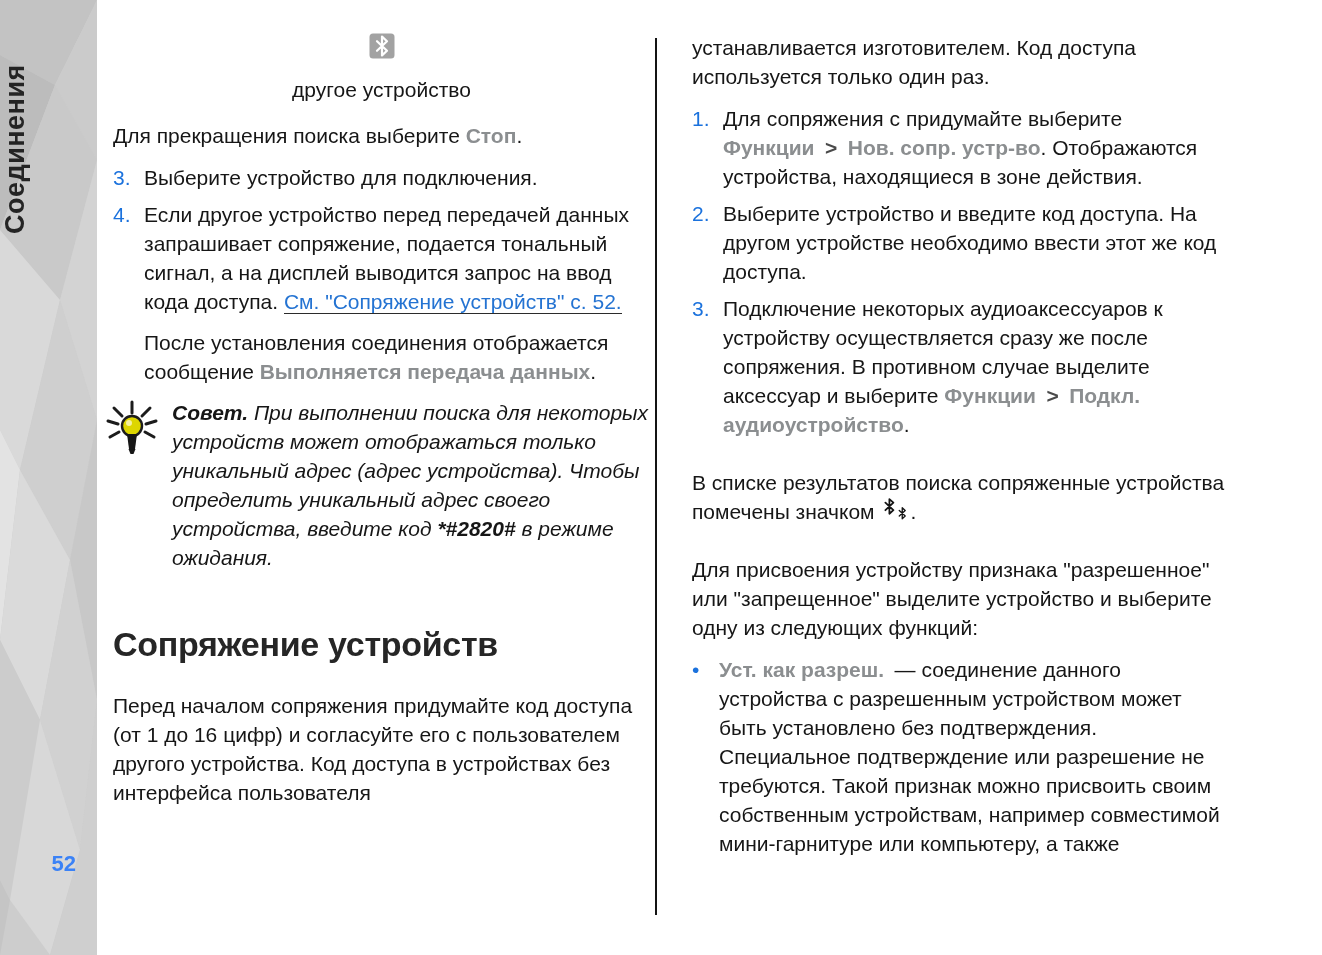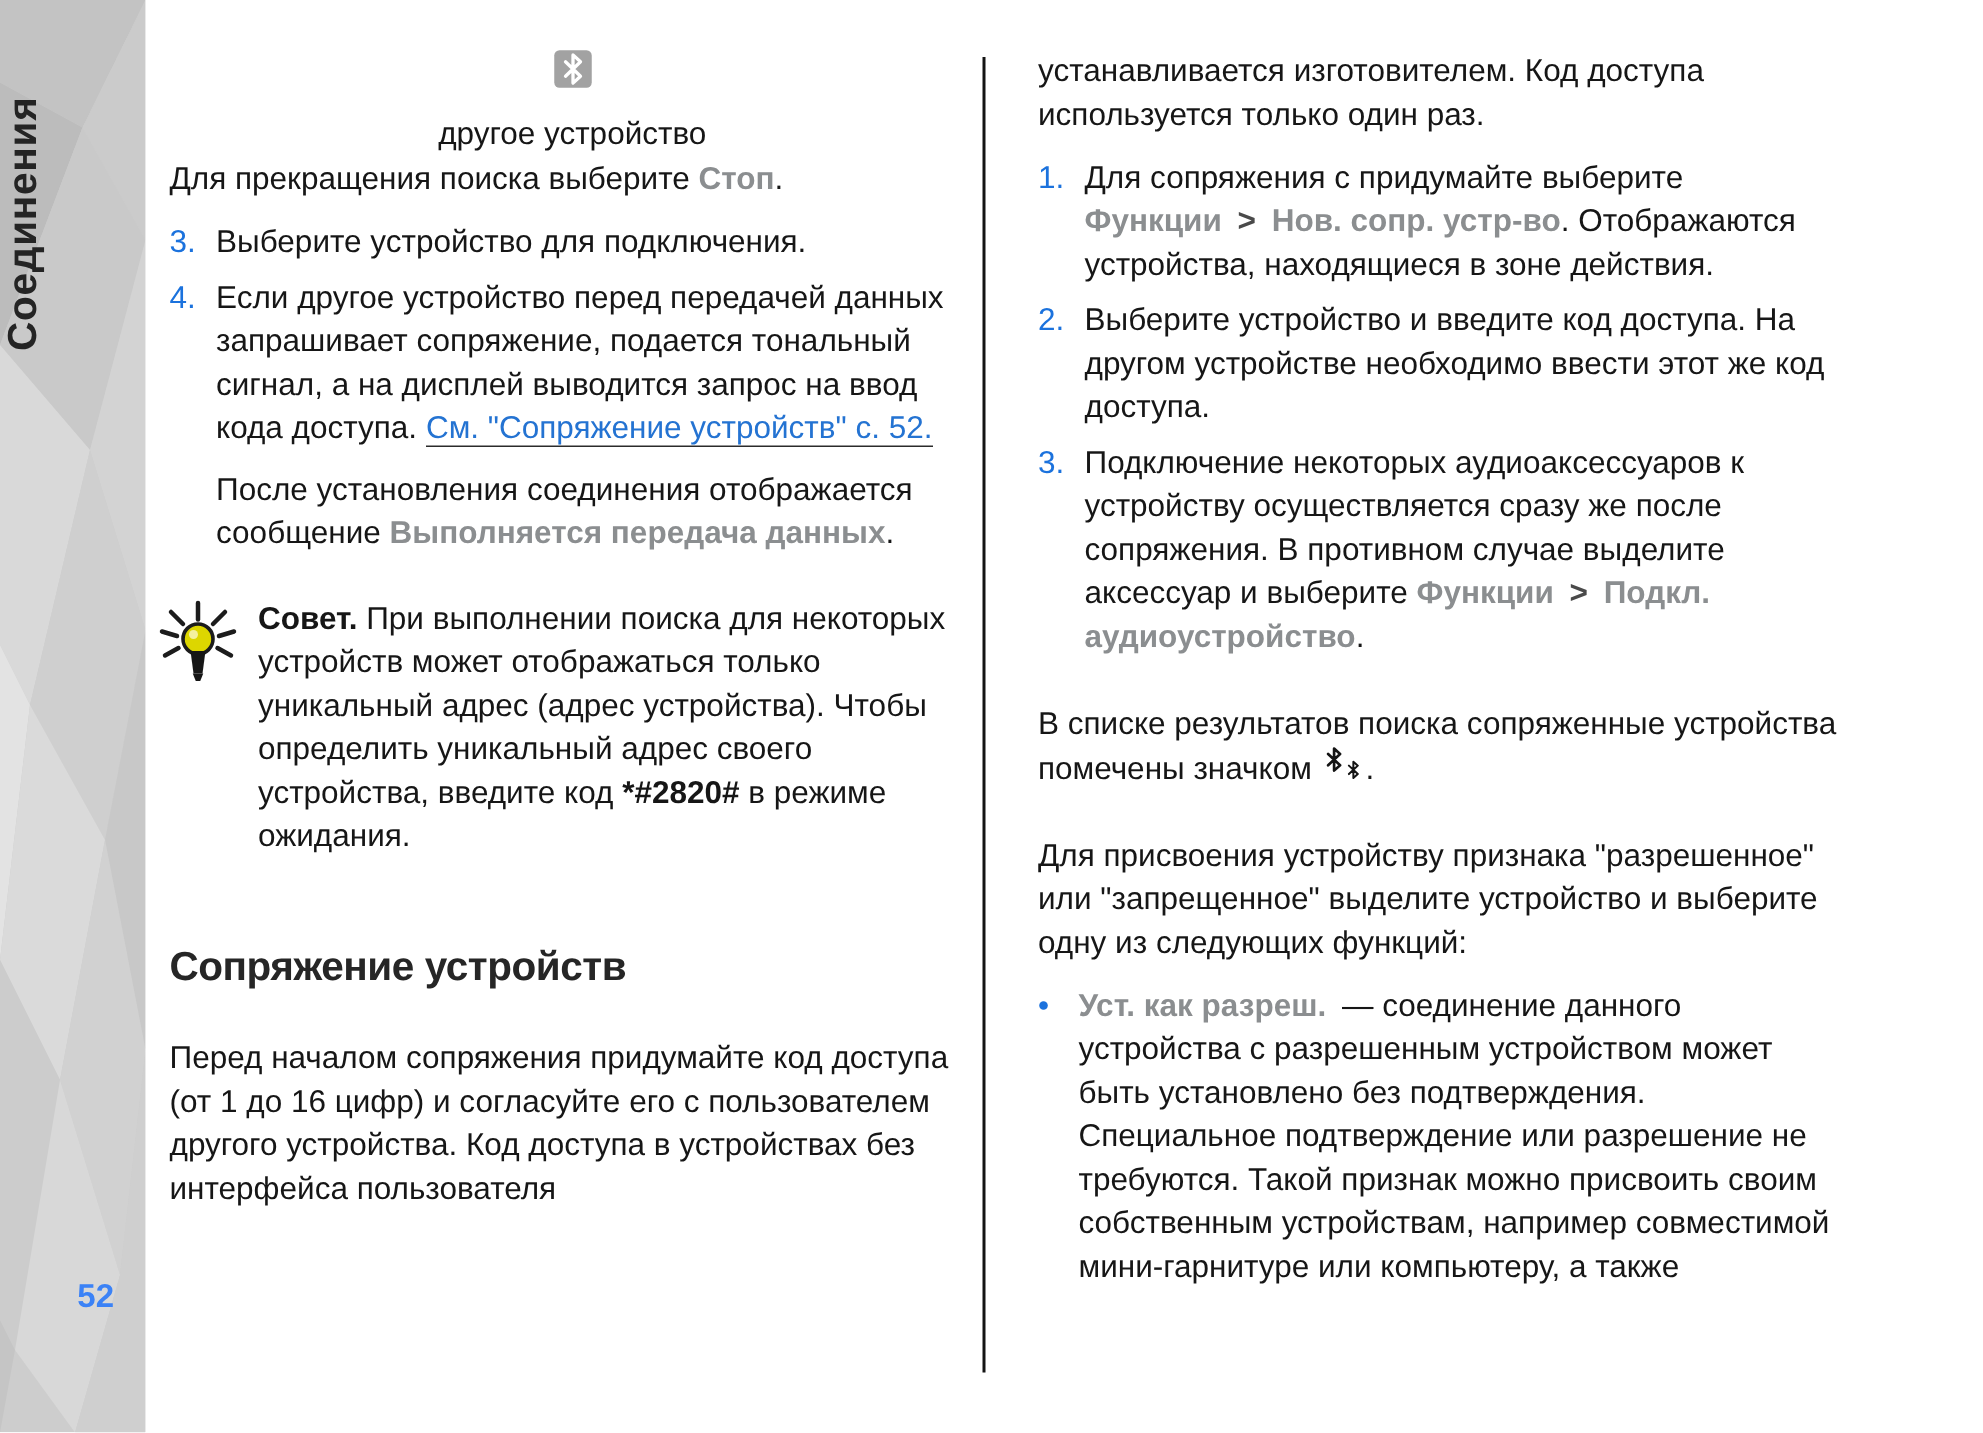--- a/index.html
+++ b/index.html
@@ -37,31 +37,31 @@
   }
   .col{position:absolute;top:0;font-size:21px;line-height:29px;}
   .col-left{left:113px;width:537px;}
   .col-right{left:692px;width:534px;}
   p{margin:0;}
   .device-row{
     margin-top:33px;
     display:flex;align-items:center;gap:16px;flex-direction:column;
   }
   .device-row .bt-badge{flex:0 0 auto;display:inline-flex;}
-  .stop-para{margin-top:1px;}
+  .stop-para{margin-top:17px;}
   .steps{margin-top:13px;}
   .step{display:flex;margin-bottom:8px;}
   .step-num{flex:0 0 31px;color:#1b72dd;font-weight:normal;}
   .step-body{flex:1;}
   .note-para{margin-top:12px;padding-left:31px;}
-  .tip{position:relative;margin-top:28px;padding-left:59px;min-height:60px;}
+  .tip{position:relative;margin-top:12px;padding-left:59px;min-height:60px;font-style:italic;}
   .tip-icon{position:absolute;left:-9px;top:1px;}
   .section-heading{
     margin-top:54px;
-    font-size:27px;line-height:36px;font-weight:bold;color:#262626;
+    font-size:34px;line-height:36px;font-weight:bold;color:#262626;
     letter-spacing:-.3px;
   }
   .body-para{margin-top:29px;}
   .intro-para{margin-top:33px;}
   .bullets{margin-top:13px;}
   .bullet-item{display:flex;margin-bottom:8px;}
   .bullet-dot{flex:0 0 27px;color:#1b72dd;font-size:21px;}
   
   .seg-ui{color:#8b8e90;font-weight:bold;}
   .seg-b{font-weight:bold;}

